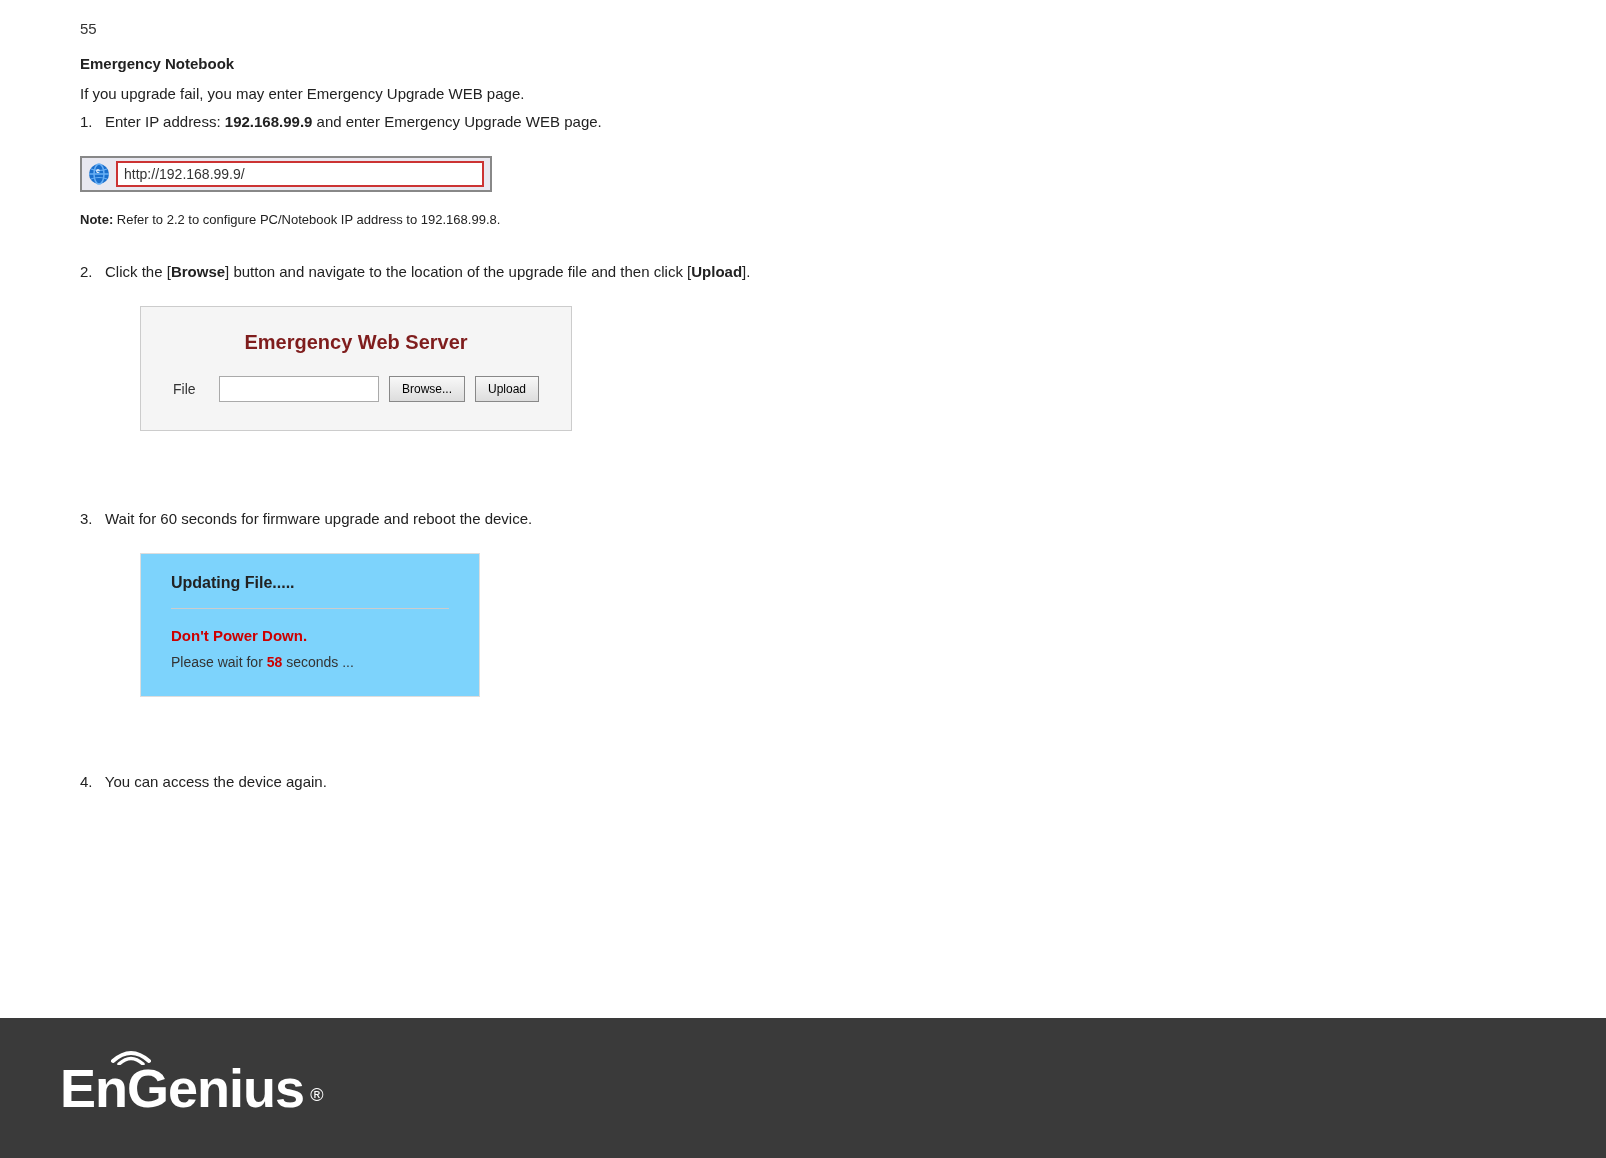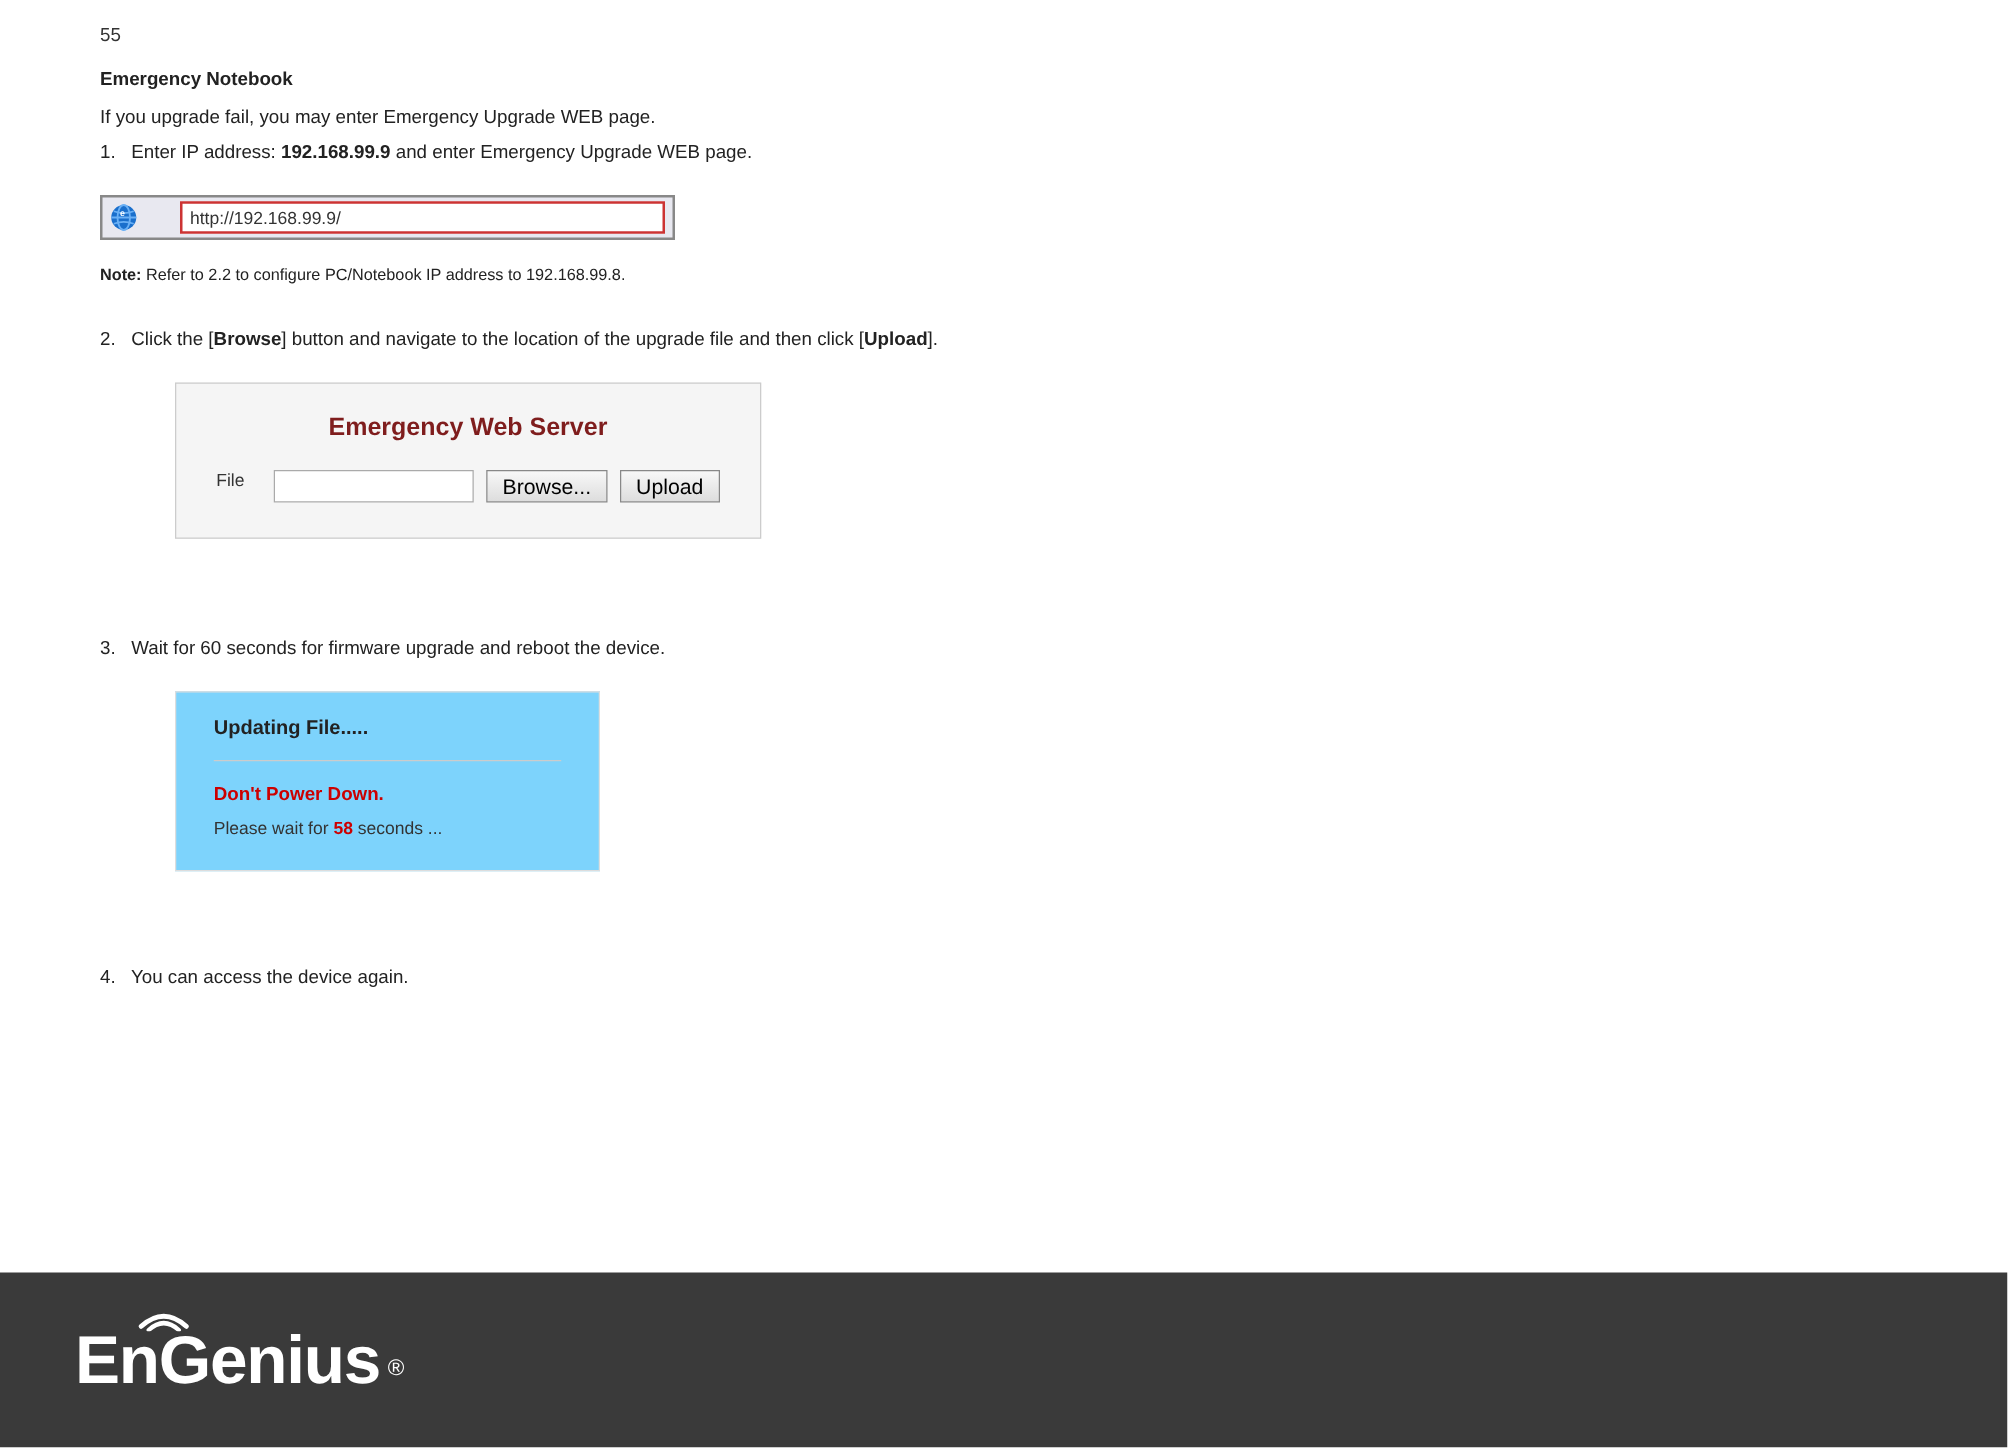--- a/index.html
+++ b/index.html
@@ -48,23 +48,22 @@
       margin: 18px 0 18px 0;
       display: inline-block;
     }
 
     .browser-bar {
       display: flex;
       align-items: center;
       border: 2px solid #888;
       background: #e8e8f0;
       padding: 3px 6px;
-      width: 460px;
+      width: 412px;
       height: 36px;
-      gap: 28px;
     }
 
     .browser-icon {
       width: 22px;
       height: 22px;
       margin-right: 6px;
       flex-shrink: 0;
     }
 
     .browser-url-box {
@@ -111,20 +110,21 @@
     .ews-title {
       font-size: 20px;
       font-weight: bold;
       text-align: center;
       margin-bottom: 22px;
       color: #7f1d1d;
     }
 
     .ews-form-row {
       display: flex;
+      align-items: center;
       gap: 10px;
     }
 
     .ews-label {
       font-size: 14px;
       color: #333;
       min-width: 36px;
     }
 
     .ews-file-input {
@@ -133,21 +133,21 @@
       height: 26px;
       width: 160px;
       font-size: 13px;
       padding: 2px 4px;
     }
 
     .ews-button {
       border: 1px solid #888;
       background: linear-gradient(to bottom, #f8f8f8, #ddd);
       padding: 3px 12px;
-      font-size: 17px;
+      font-size: 12px;
       cursor: pointer;
       height: 26px;
     }
 
     .updating-box {
       border: 1px solid #ddd;
       background: #7dd3fc;
       padding: 20px 30px 26px 30px;
       display: inline-block;
       min-width: 340px;

